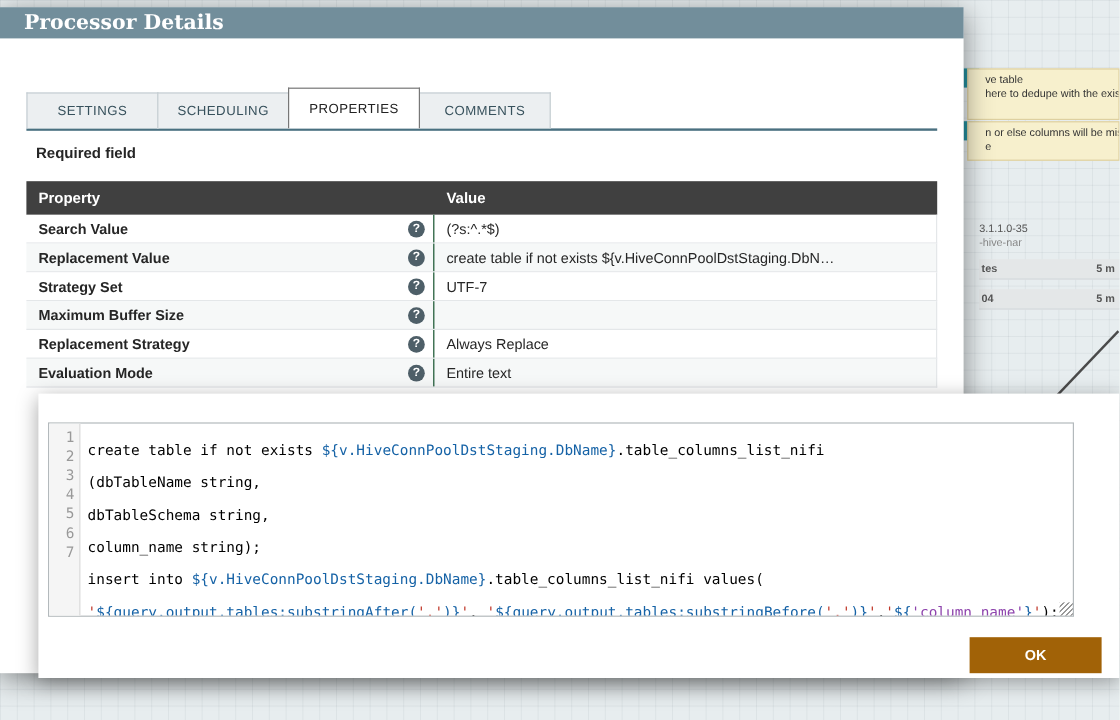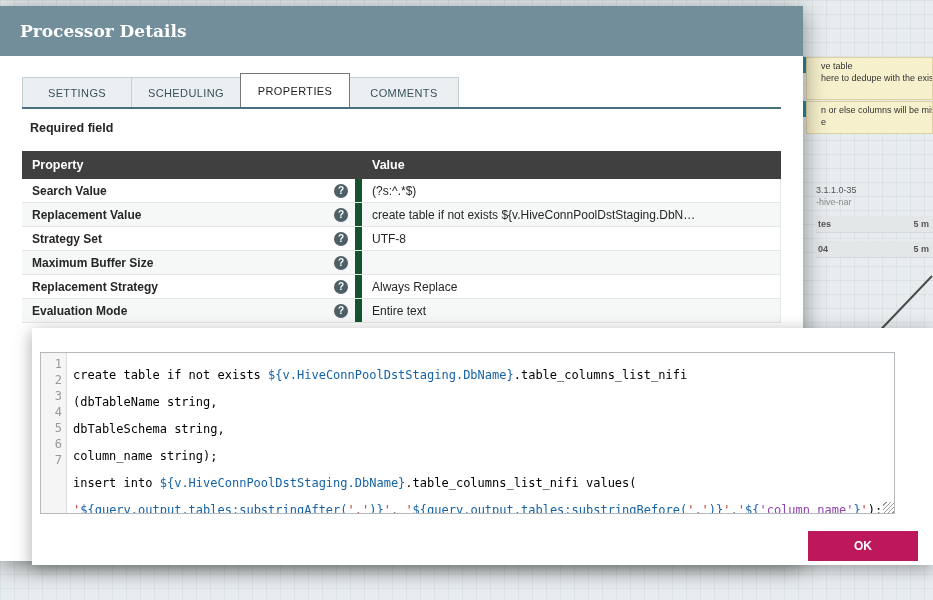--- a/index.html
+++ b/index.html
@@ -22,21 +22,21 @@
   .stats-box { left:806px; right:0; }
   .stat-version { font-size:9px; color:#555; line-height:12px; white-space:nowrap; }
   .stat-nar { font-size:9px; color:#888; line-height:12px; white-space:nowrap; }
   .stat-row { display:flex; justify-content:space-between; background:#e4e7e8; border-bottom:1px solid #d5dadc;
               font-size:9px; color:#555; padding:3px 4px 3px 2px; margin-top:8px;font-weight:bold; }
   .conn-line { left:840px; top:272px; }
 
   
   .dialog { position:absolute; left:0; top:6px; width:803px; height:555px; background:#fff;
             box-shadow:0 5px 22px rgba(0,0,0,0.45); z-index:2; }
-  .dialog-header { position:absolute; left:0; top:0; right:0; height:50px; background:#728e9b;
+  .dialog-header { position:absolute; left:0; top:0; right:0; height:26px; background:#728e9b;
                    display:flex; align-items:center; padding-left:20px; }
   .dialog-title { color:#fff; font-family:"DejaVu Serif", serif; font-weight:bold; font-size:17px; }
 
   .tab-bar { position:absolute; left:22px; top:67px; width:759px; height:36px;
              display:flex; align-items:flex-end; border-bottom:2px solid #4a7080; }
   .tab { min-width:110px; height:30px; padding:0 14px; display:flex; align-items:center; justify-content:center;
          font-size:11px; letter-spacing:0.4px; color:#37515c; background:#eceff1;
          border:1px solid #c5ced2; border-bottom:none; margin-right:-1px; cursor:pointer; }
   .tab.selected { height:34px; background:#fff; border:1px solid #777; border-bottom:none; color:#222; z-index:1; }
 
@@ -44,21 +44,21 @@
 
   .props-table { position:absolute; left:22px; top:145px; width:759px; }
   .t-head { display:flex; background:#404040; color:#fff; height:28px; align-items:center;
             font-weight:bold; font-size:12.5px; }
   .t-head .h1 { width:340px; padding-left:10px; }
   .t-head .h2 { flex:1; padding-left:10px; }
   .prop-row { display:flex; height:24px; align-items:stretch; border-bottom:1px solid #e4e7e9;
               border-right:1px solid #e4e7e9; background:#fff; }
   .prop-row.alt { background:#f6f8f8; }
   .prop-row .c1 { width:340px; display:flex; align-items:center; padding-left:10px;
-                  border-right:7px solid #14532d; }
+                  border-right:1px solid #14532d; }
   .prop-name { font-weight:bold; font-size:12px; color:#262626; flex:1; }
   .help-icon { width:14px; height:14px; border-radius:50%; background:#4e5f68; color:#fff;
                font-size:10px; line-height:14px; text-align:center; font-weight:bold; margin-right:7px;
                cursor:pointer; flex:0 0 auto; }
   .prop-row .c2 { flex:1; display:flex; align-items:center; padding-left:10px; font-size:12px; color:#262626;
                   white-space:nowrap; overflow:hidden; cursor:pointer; }
 
   
   .editor-panel { position:absolute; left:32px; top:328px; right:0; height:237px; background:#fff;
                   box-shadow:0 4px 16px rgba(0,0,0,0.35); z-index:5; }
@@ -68,21 +68,21 @@
   .gutter { width:26px; background:#f5f5f5; border-right:1px solid #ddd; color:#999;
             text-align:right; padding:3px 4px 0 0; }
   .code-area { flex:1; padding:3px 0 0 6px; overflow:hidden; white-space:pre; }
   .code-line { white-space:pre;margin-top:11px; }
   .tok-p { color:#000; }
   .tok-el { color:#1562a6; }
   .tok-s { color:#c0392b; }
   .tok-v { color:#8e44ad; }
   .resize-handle { position:absolute; right:0; bottom:0; width:11px; height:11px; cursor:nwse-resize;
                    background:repeating-linear-gradient(135deg, transparent 0 2px, #999 2px 3px); }
-  .ok-btn { position:absolute; right:15px; bottom:4px; width:110px; height:30px; background:#be185d;
+  .ok-btn { position:absolute; right:15px; bottom:4px; width:110px; height:30px; background:#a16207;
             color:#fff; font-weight:bold; font-size:12px; display:flex; align-items:center;
             justify-content:center; cursor:pointer; }
 </style>
 </head>
 <body>
 
 <div class="canvas-bg"></div>
 
 <div class="canvas-item teal-chip" style="left:803px; top:57px;"></div>
 <div class="canvas-item note-box" style="top:57px; height:43px;">
@@ -142,21 +142,21 @@
             <span class="prop-name">Replacement Value</span>
             <span class="help-icon">?</span>
           </div>
           <div class="c2">create table if not exists ${v.HiveConnPoolDstStaging.DbN…</div>
         </div>
         <div class="prop-row">
           <div class="c1">
             <span class="prop-name">Strategy Set</span>
             <span class="help-icon">?</span>
           </div>
-          <div class="c2">UTF-8</div>
+          <div class="c2">UTF-7</div>
         </div>
         <div class="prop-row alt">
           <div class="c1">
             <span class="prop-name">Maximum Buffer Size</span>
             <span class="help-icon">?</span>
           </div>
         </div>
         <div class="prop-row">
           <div class="c1">
             <span class="prop-name">Replacement Strategy</span>

